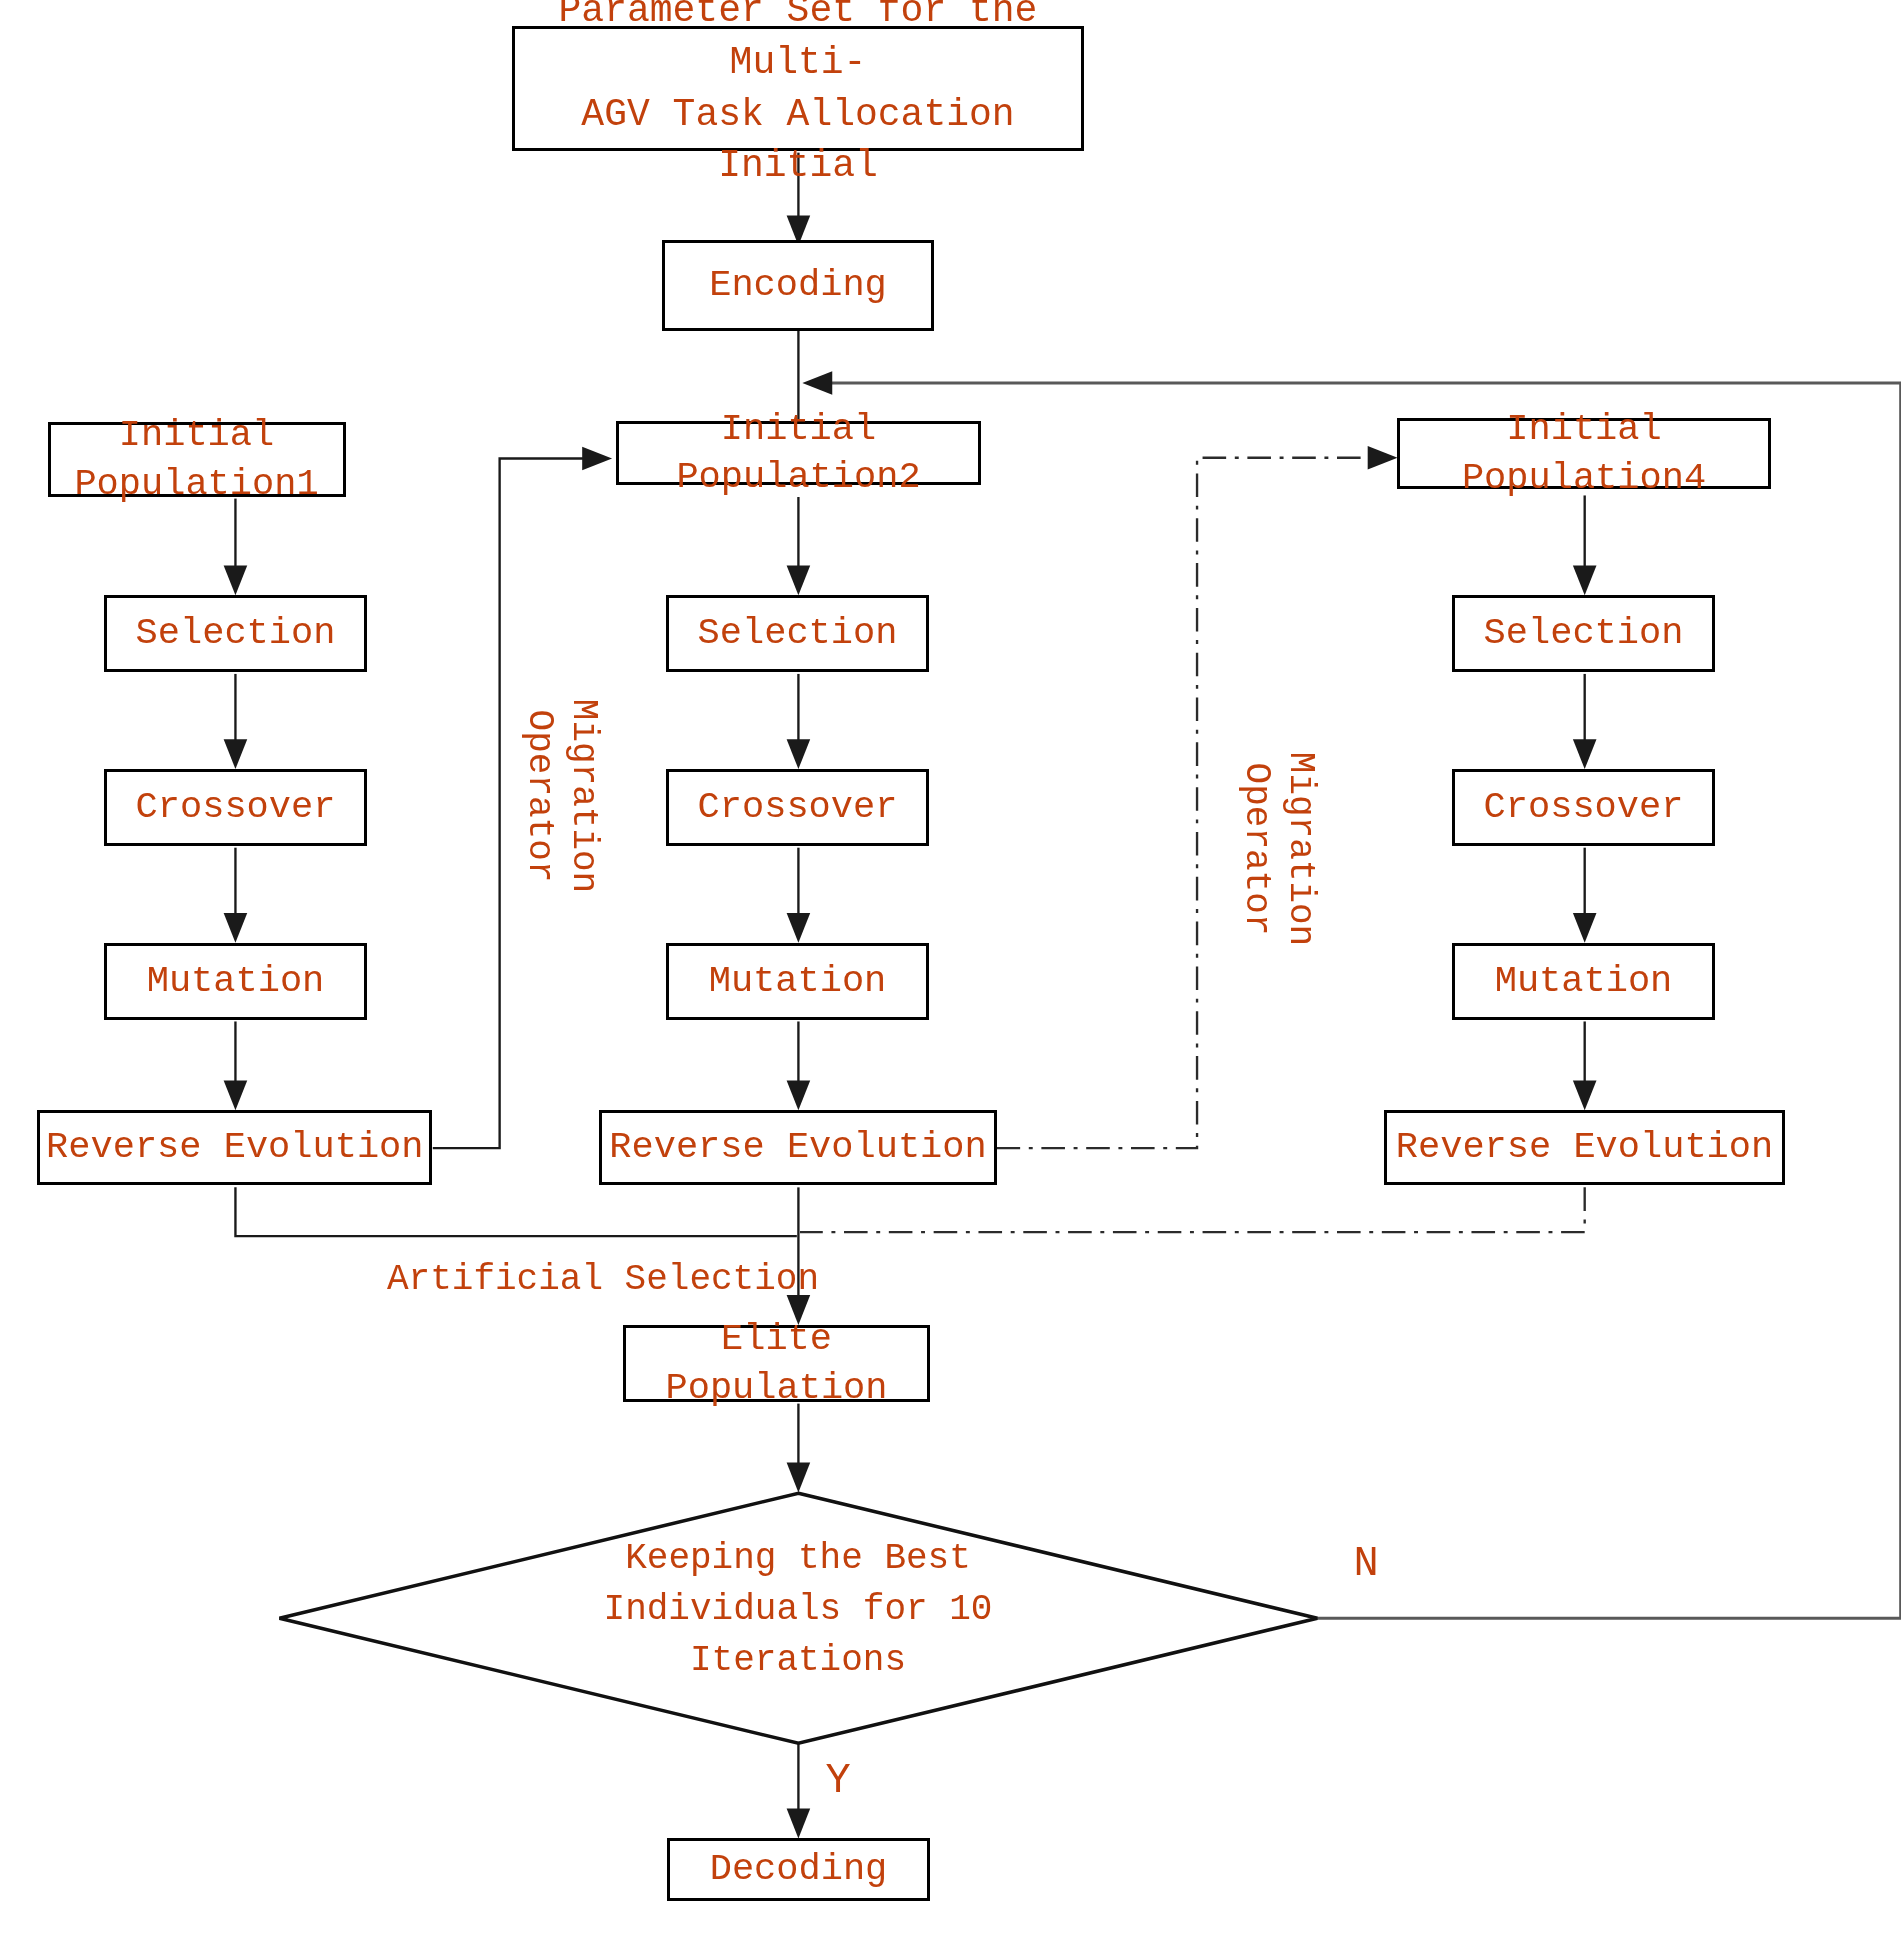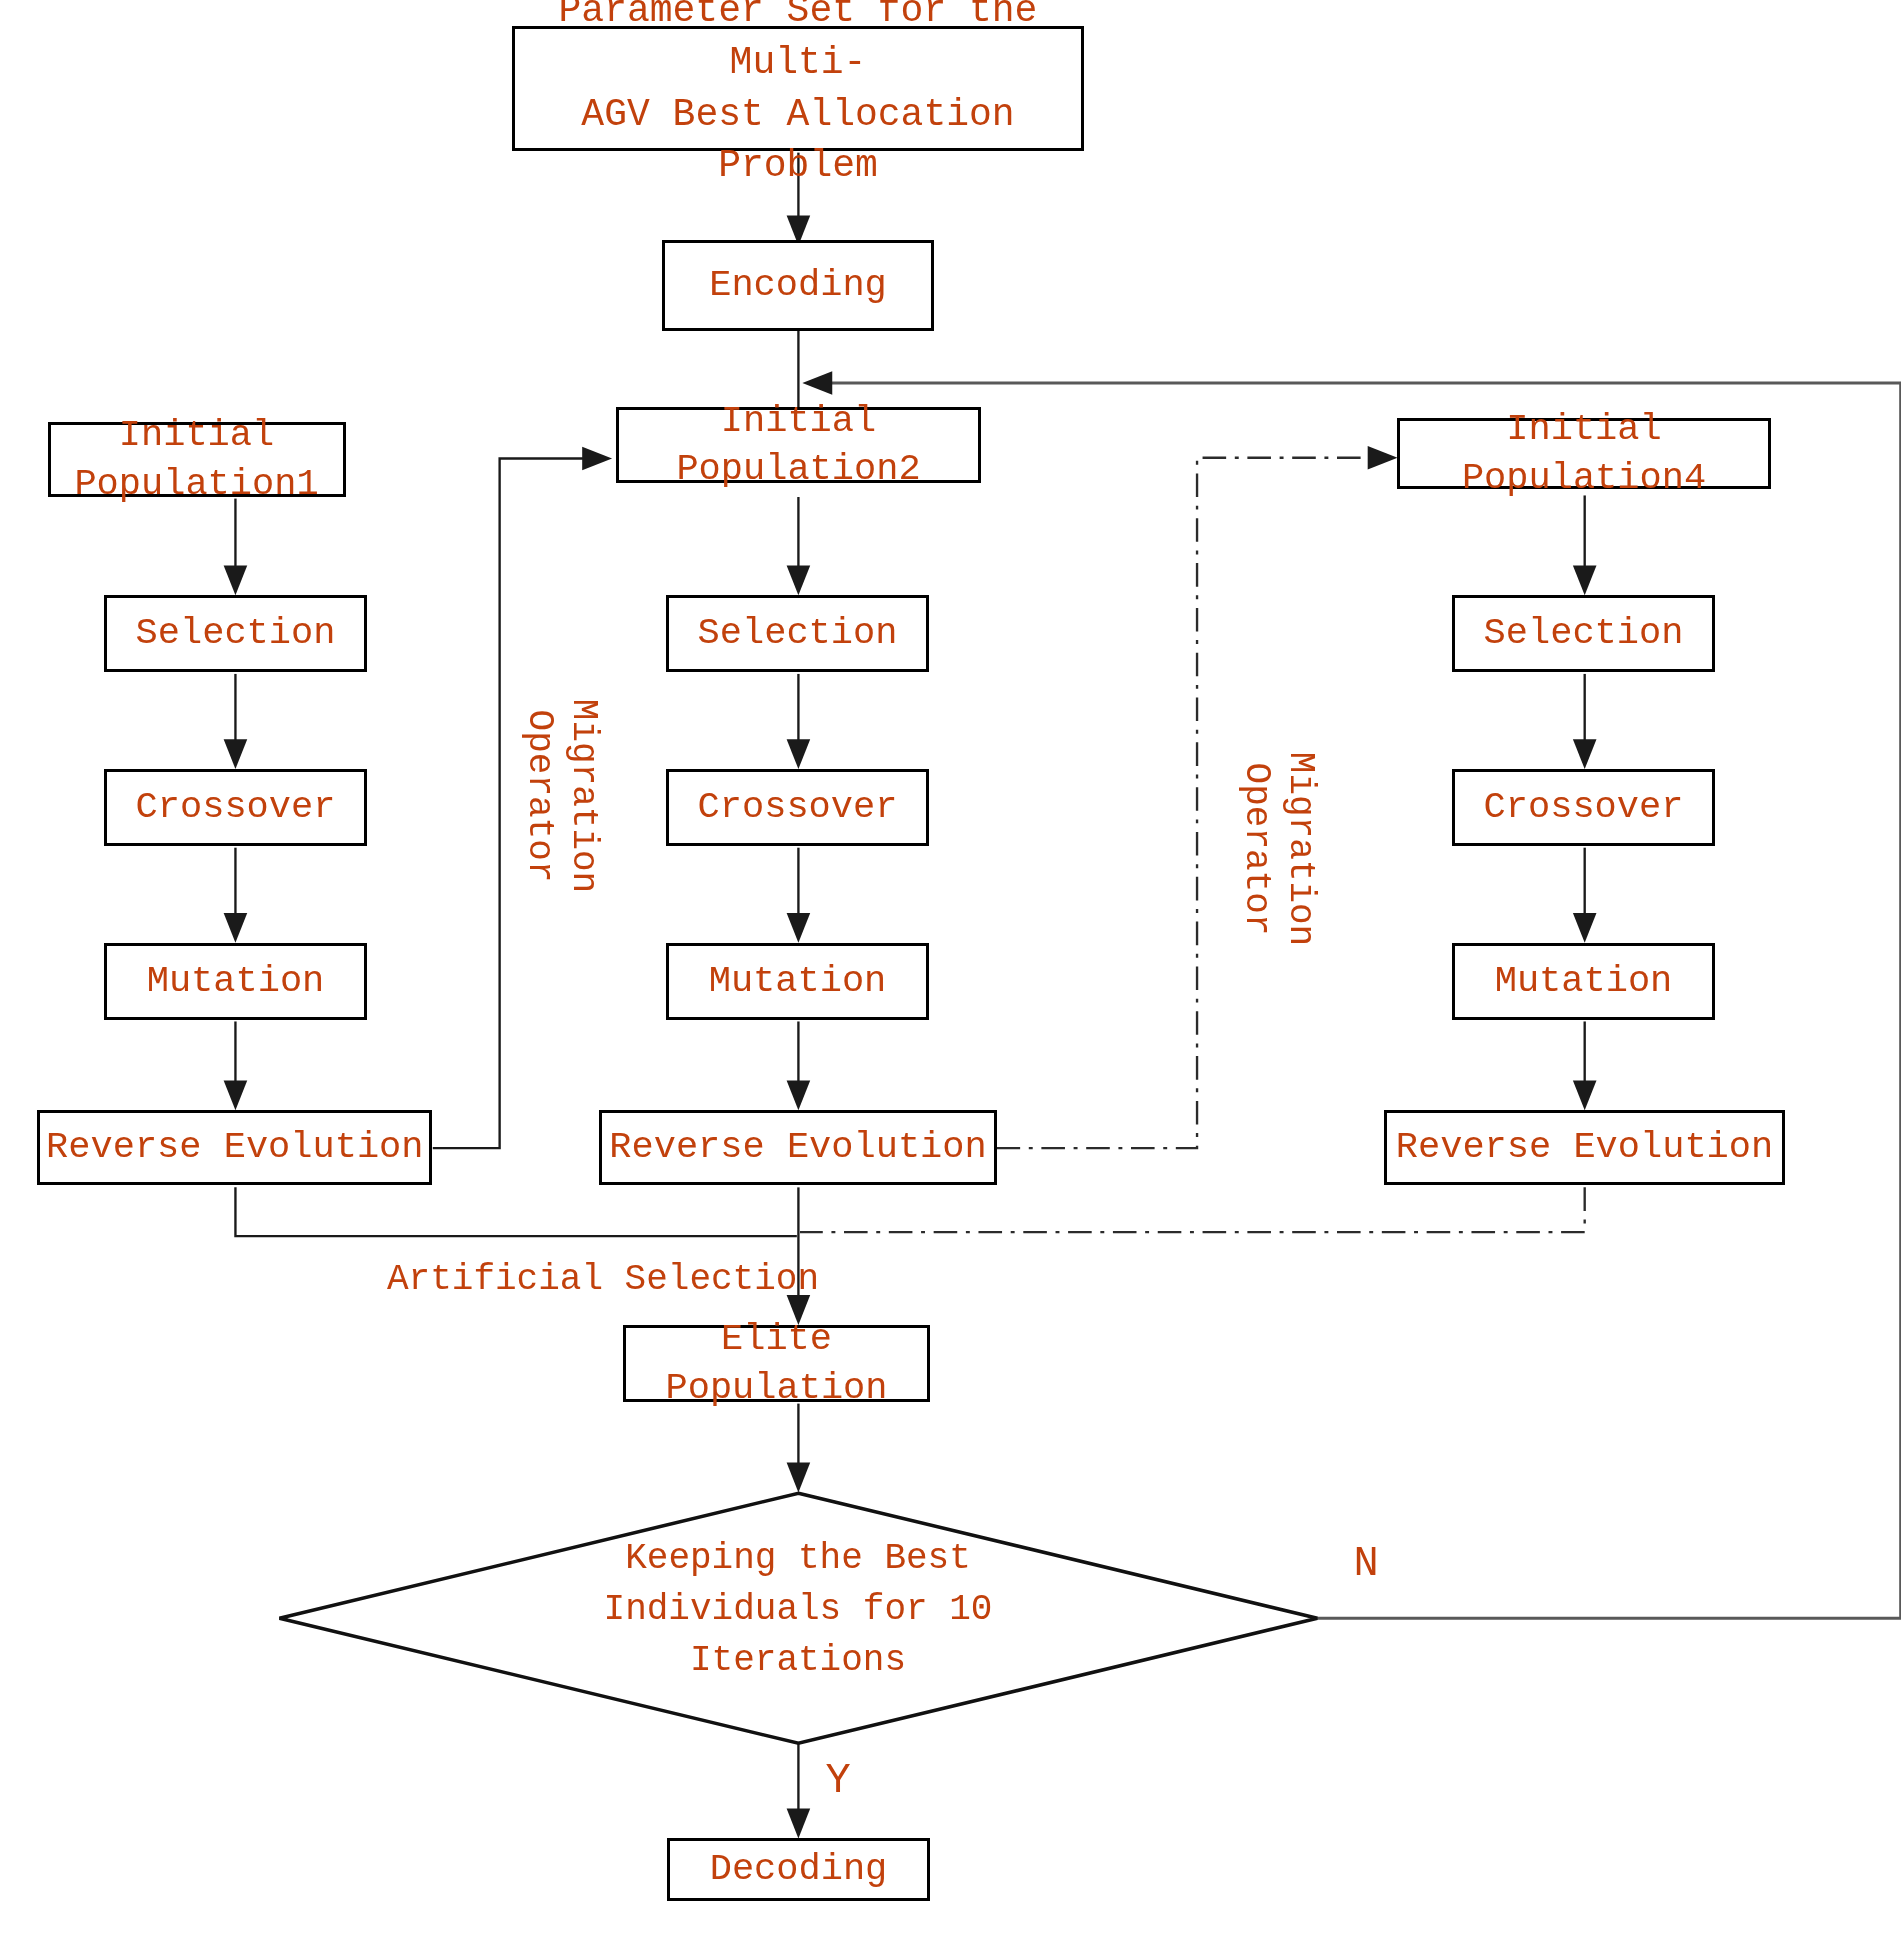--- a/index.html
+++ b/index.html
@@ -100,21 +100,21 @@
       <polygon points="715,568 715,598 753,583"></polygon>
       <polygon points="1714,567 1714,597 1752,582"></polygon>
       <polygon points="1033,472 1033,502 995,487"></polygon>
     </g>
 
     <polygon points="990,1899 1650,2058 990,2217 330,2058" fill="#ffffff" stroke="#111111" stroke-width="4.5"></polygon>
   </svg>
 
   <div class="node thick param-box" style="left:492px;top:26px;width:572px;height:125px;">
     <div>Parameter Set for the Multi-</div>
-    <div>AGV Best Allocation Problem</div>
+    <div>AGV Task Allocation Initial</div>
   </div>
 
   <div class="node" style="left:642px;top:240px;width:272px;height:91px;">
     <div>Encoding</div>
   </div>
 
   <div class="node thick" style="left:27.5px;top:422px;width:298px;height:75px;">
     <div>Initial Population1</div>
   </div>
   <div class="node" style="left:84px;top:595px;width:263px;height:77px;">
@@ -123,21 +123,21 @@
   <div class="node" style="left:84px;top:769px;width:263px;height:77px;">
     <div>Crossover</div>
   </div>
   <div class="node" style="left:84px;top:943px;width:263px;height:77px;">
     <div>Mutation</div>
   </div>
   <div class="node" style="left:17.3px;top:1110px;width:395px;height:75px;">
     <div>Reverse Evolution</div>
   </div>
 
-  <div class="node thick" style="left:596px;top:407px;width:365px;height:76px;">
+  <div class="node thick" style="left:596px;top:421px;width:365px;height:64px;">
     <div>Initial Population2</div>
   </div>
   <div class="node" style="left:646px;top:595px;width:263px;height:77px;">
     <div>Selection</div>
   </div>
   <div class="node" style="left:646px;top:769px;width:263px;height:77px;">
     <div>Crossover</div>
   </div>
   <div class="node" style="left:646px;top:943px;width:263px;height:77px;">
     <div>Mutation</div>

